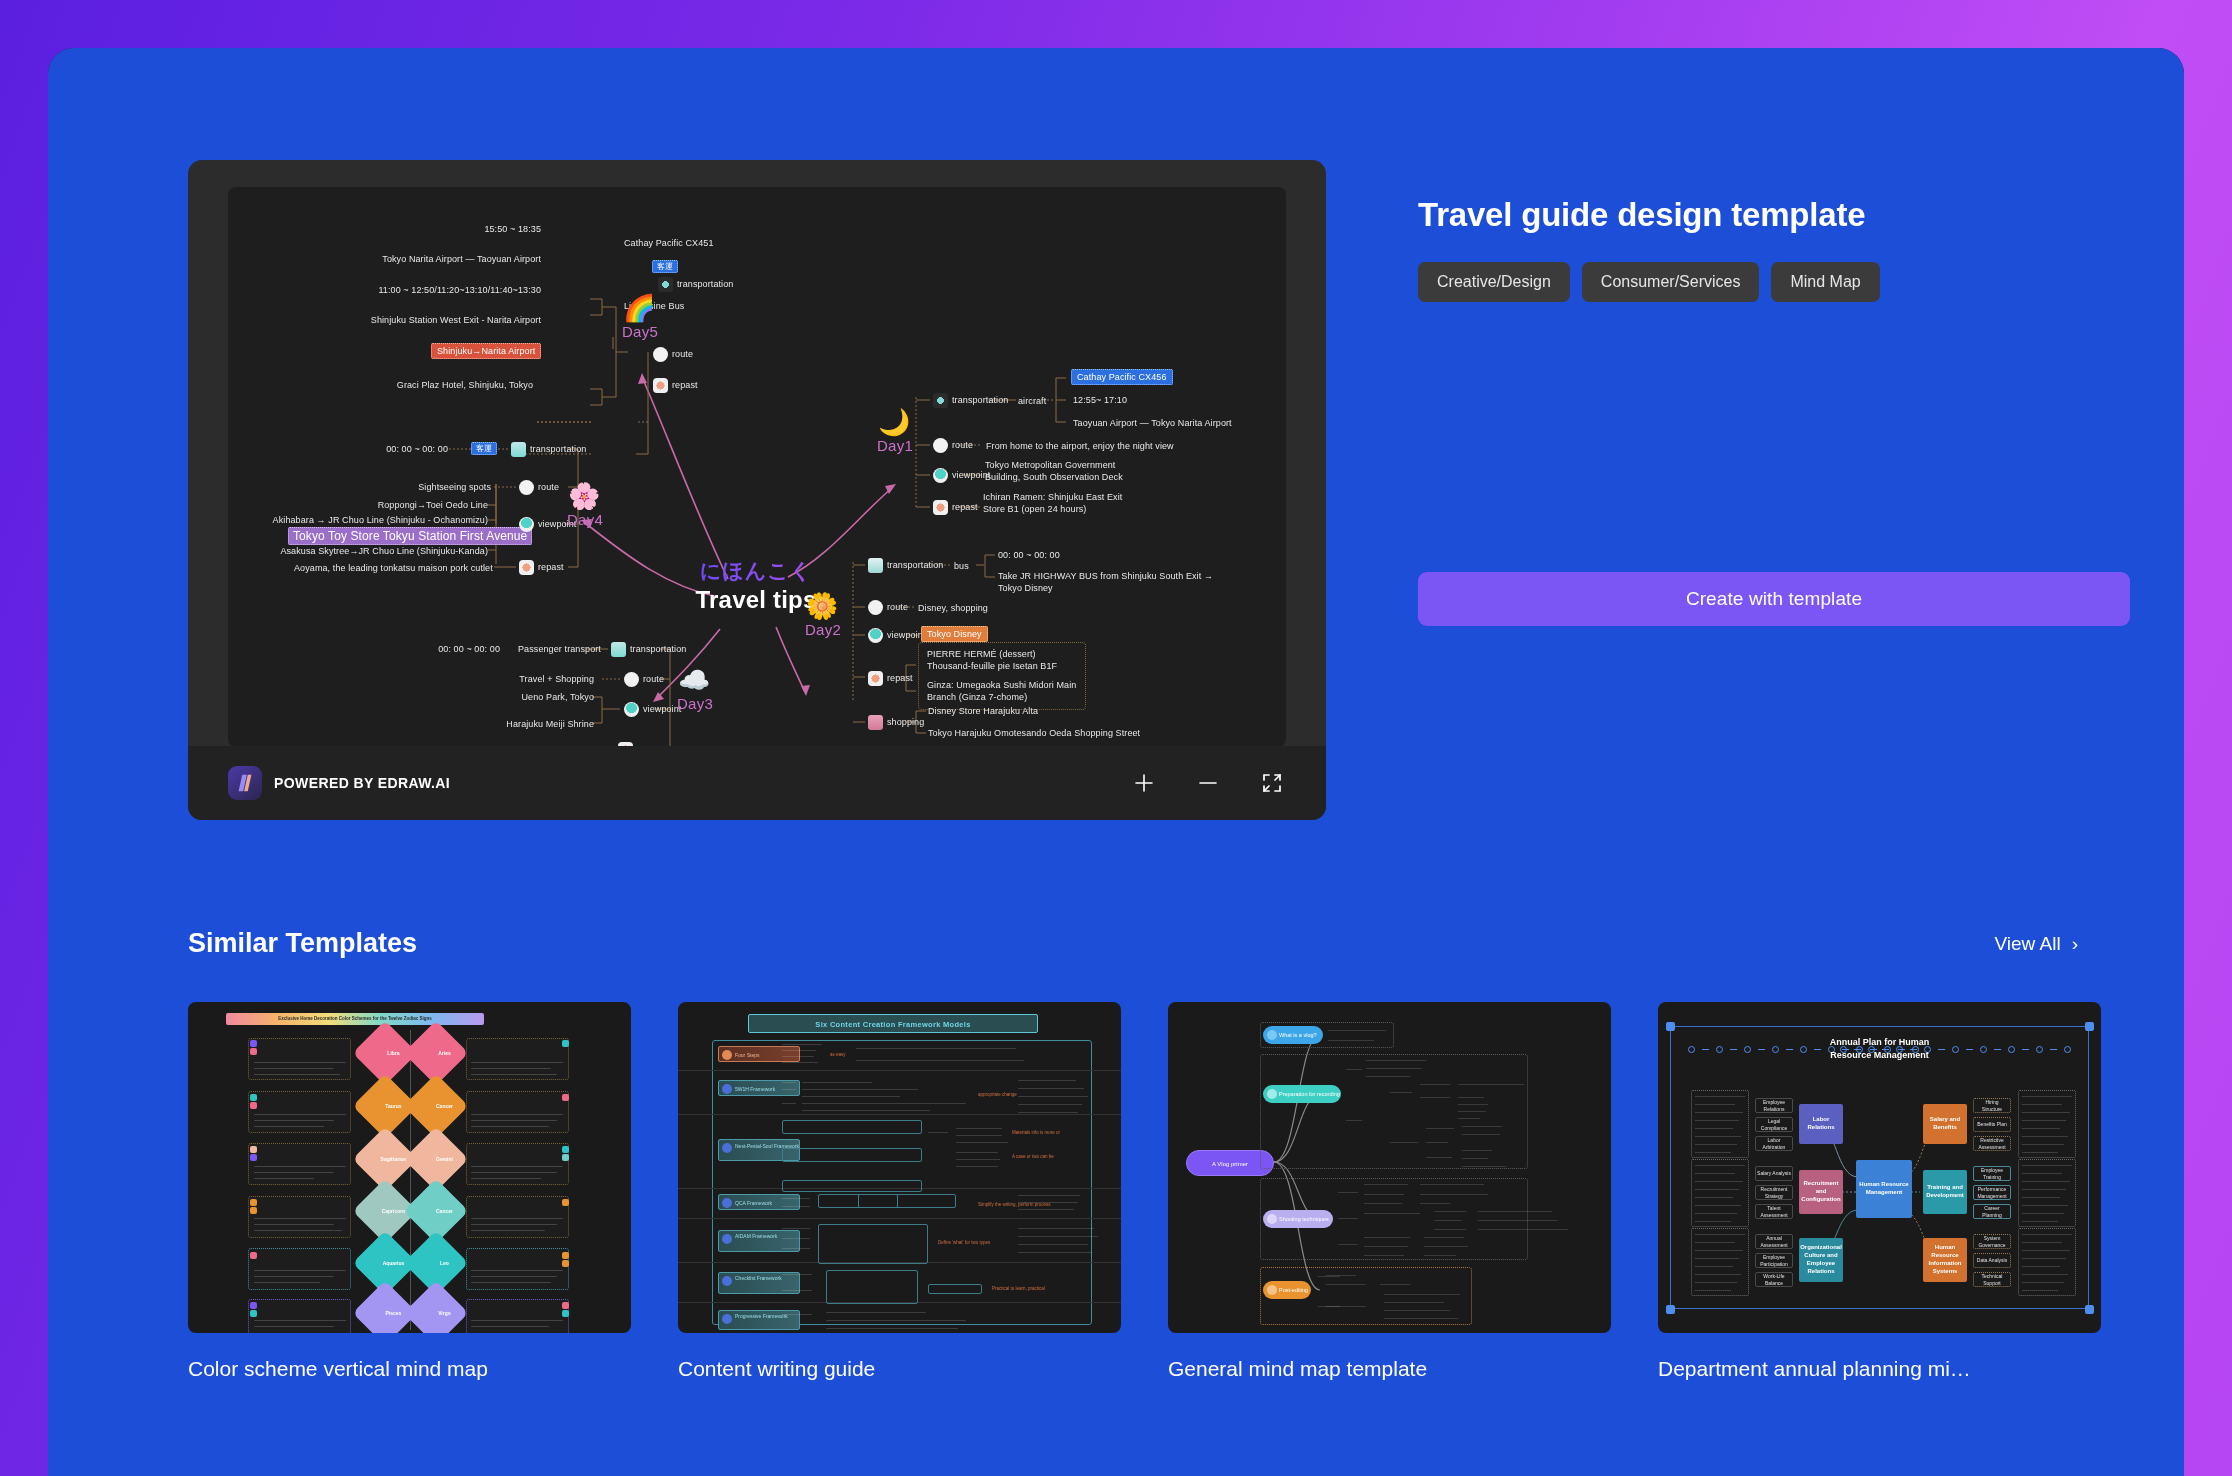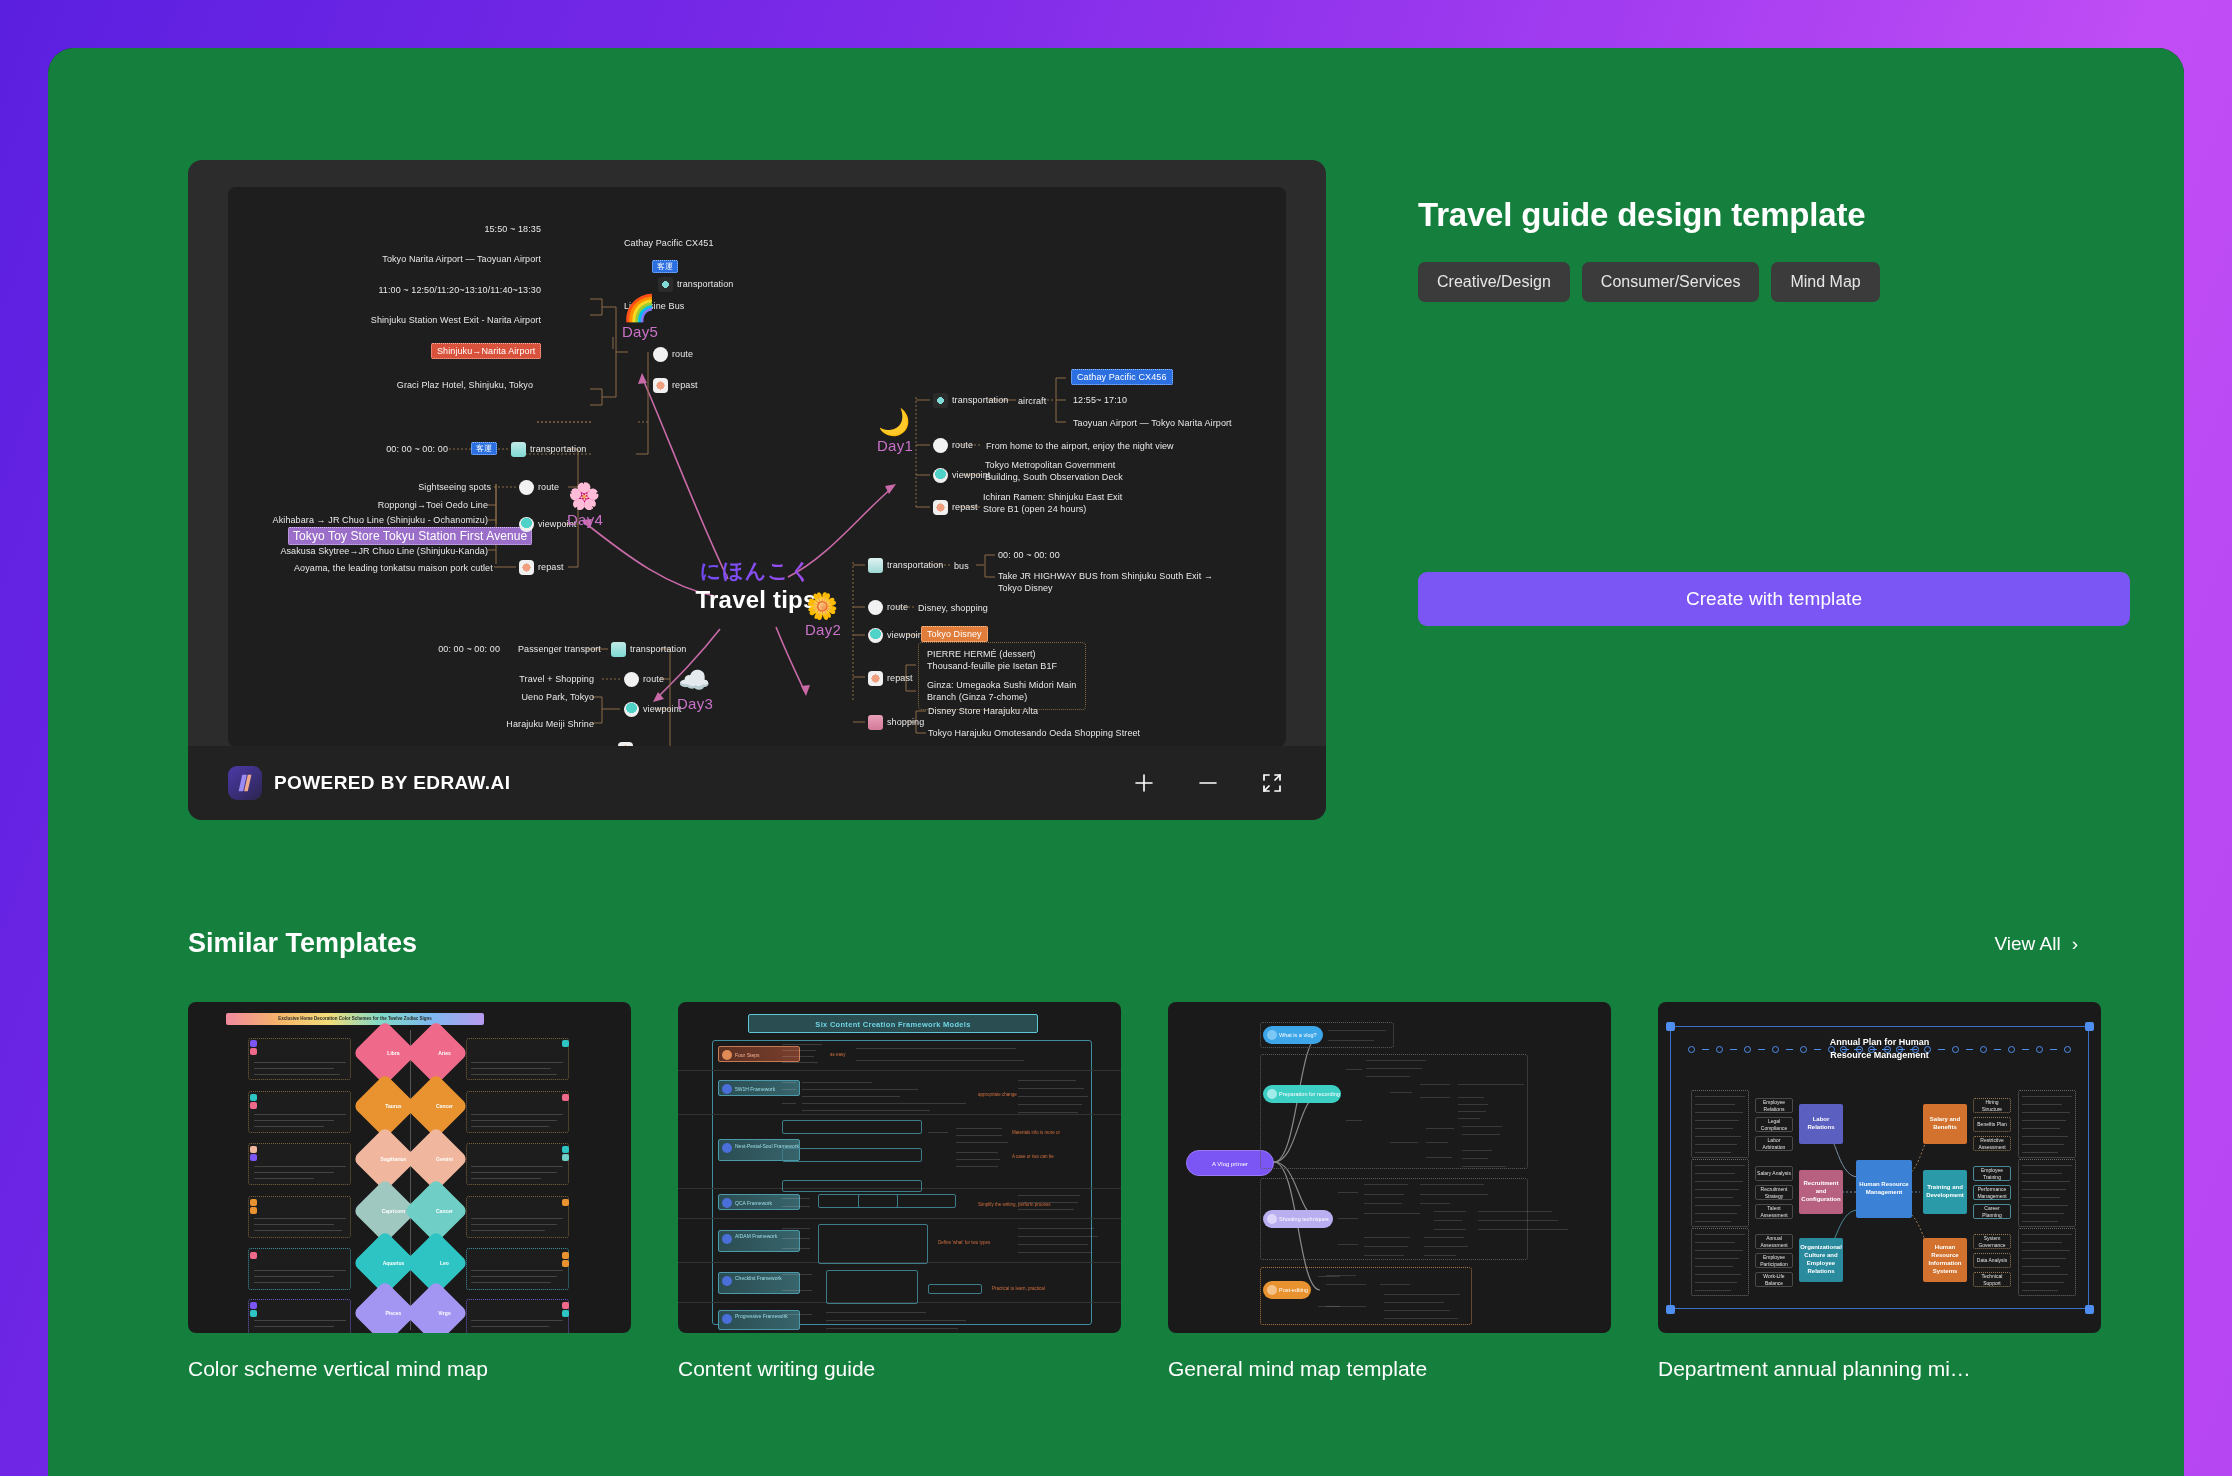--- a/index.html
+++ b/index.html
@@ -16,21 +16,21 @@
     position: absolute;
     left: 48px; top: 48px;
     width: 2136px; height: 1428px;
     background: #232323;
     border-radius: 26px 26px 0 0;
     overflow: hidden;
   }
   .page {
     position: absolute;
     inset: 0;
-    background: #15803d;
+    background: #1d4ed8;
   }
 
   
   .top-section {
     position: absolute;
     left: 140px; top: 112px;
     width: 1890px; height: 660px;
     display: flex;
     gap: 0;
   }
@@ -164,21 +164,21 @@
     border-radius: 9px;
     background: linear-gradient(140deg, #4b3aa8, #2b2550);
     display:flex; align-items:center; justify-content:center;
     flex:none;
   }
   .edraw-mini svg { width: 22px; height: 22px; }
   .powered-txt {
     margin-left: 12px;
     color: #ffffff;
     font-weight: 700;
-    font-size: 19px;
+    font-size: 14px;
     letter-spacing: .4px;
   }
   .bar-tools {
     margin-left: auto;
     display: flex;
     align-items: center;
     gap: 36px;
   }
   .tool-btn {
     width: 28px; height: 28px;

